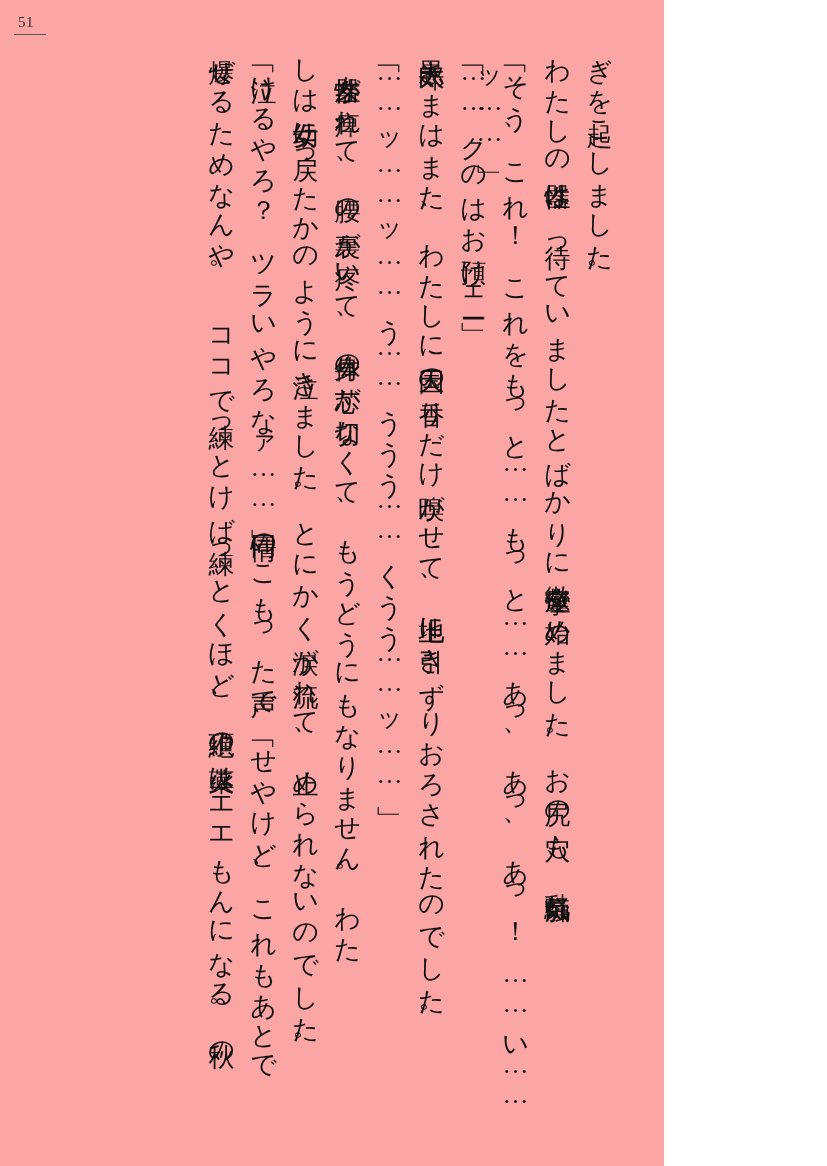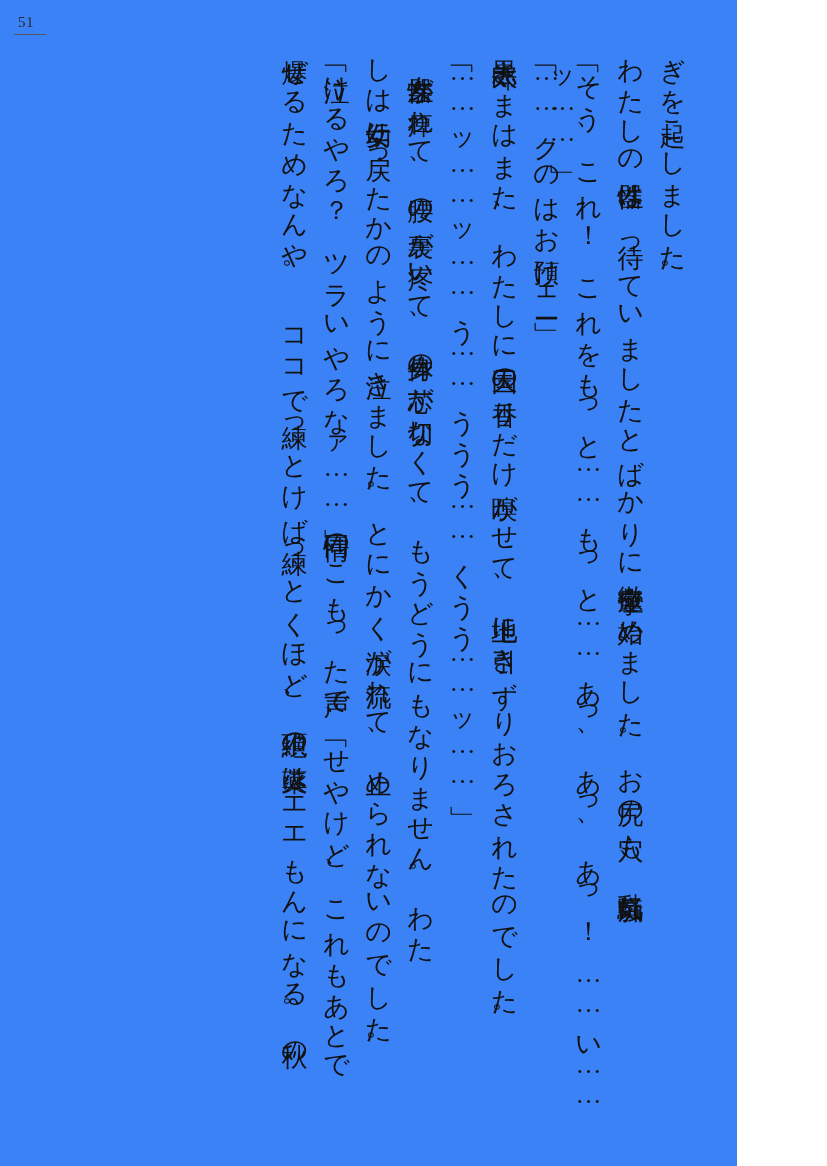--- a/index.html
+++ b/index.html
@@ -2,23 +2,23 @@
 <html><head>
 <meta charset="utf-8">
 <style>
   html, body {
     margin: 0;
     padding: 0;
     background: #ffffff;
   }
   .page {
     position: relative;
-    width: 737px;
+    width: 664px;
     height: 1166px;
-    background: #3b82f6;
+    background: #fca5a5;
     overflow: hidden;
     font-family: "Liberation Serif", "DejaVu Serif", serif;
   }
 
   
   .page-number {
     position: absolute;
     top: 14px;
     left: 18px;
     font-size: 15px;

